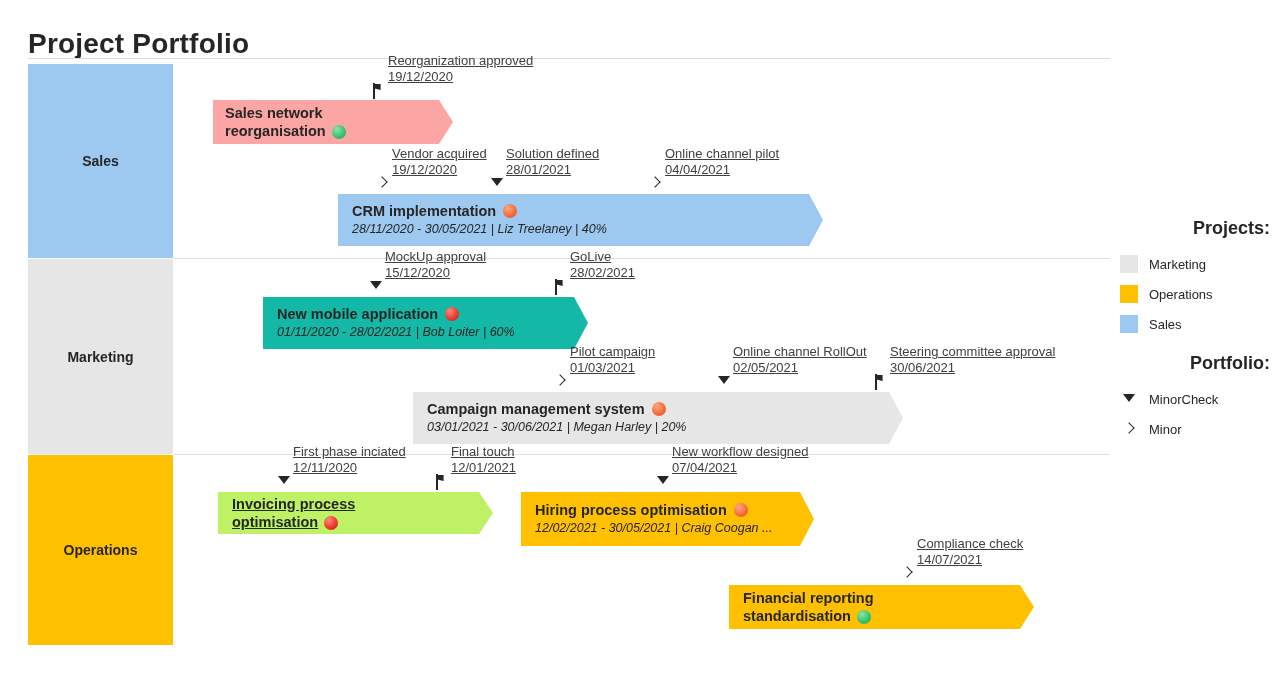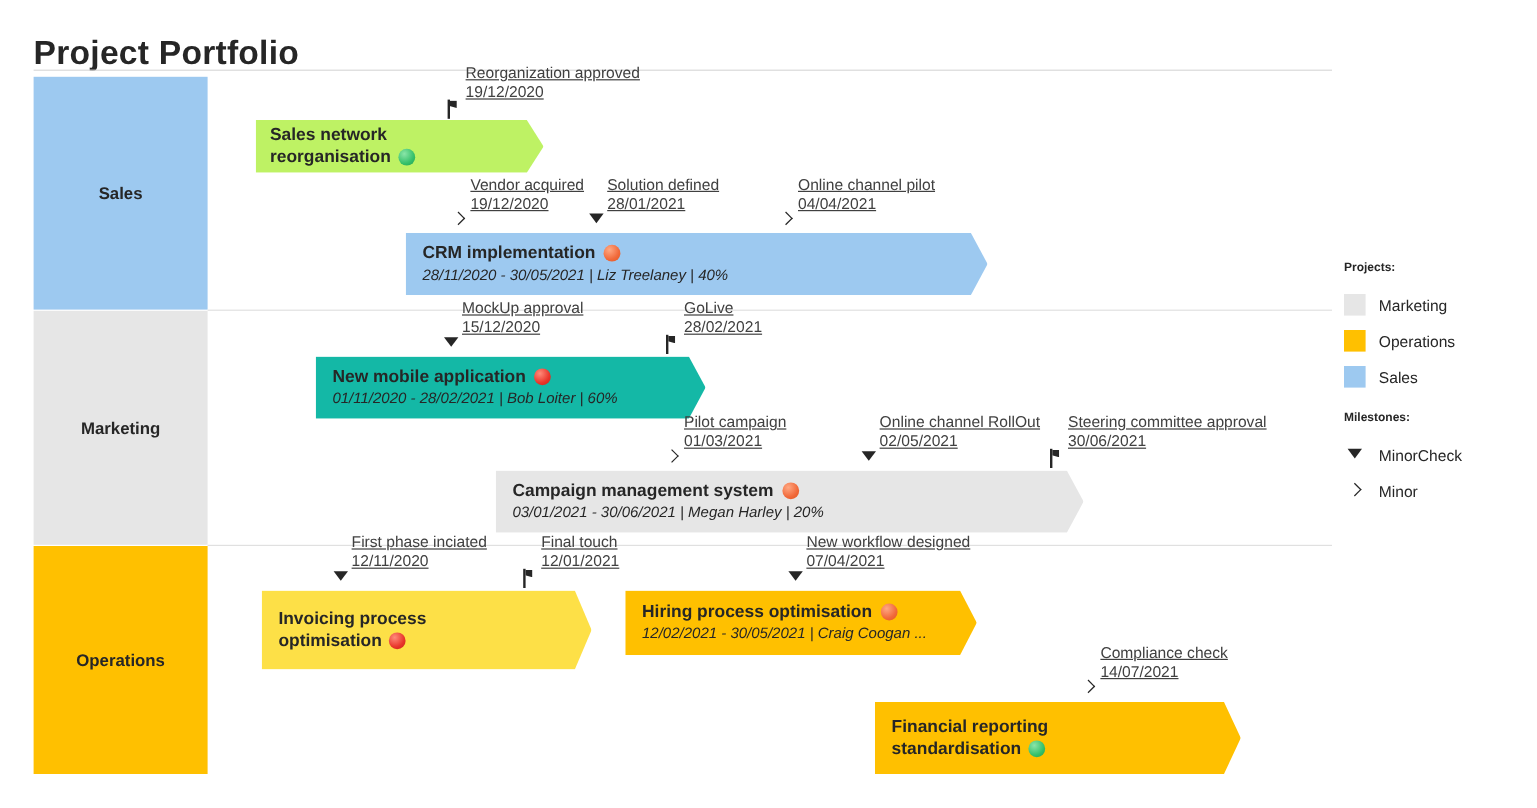--- a/index.html
+++ b/index.html
@@ -195,22 +195,23 @@
   #legend {
     position: absolute;
     left: 1120px;
     top: 218px;
     width: 150px;
     font-size: 13px;
     color: #262626;
   }
   .legend-heading {
     font-weight: bold;
-    font-size: 10px;
+    font-size: 18px;
     margin-bottom: 10px;
+    text-align: right;
   }
   .legend-row {
     display: flex;
     align-items: center;
     height: 30px;
     gap: 11px;
   }
   .legend-swatch {
     width: 18px;
     height: 18px;
@@ -232,21 +233,21 @@
 
 <div id="page-title">Project Portfolio</div>
 <div id="title-rule"></div>
 
 <div id="chart">
 
   <div class="swimlane" style="top:0px;height:194px;">
     <div class="lane-label" style="background:#9dc9f0;">Sales</div>
     <div class="lane-body">
 
-      <div class="task" style="left:40px;top:36px;width:240px;height:44px;background:#bef264;padding-left:12px;">
+      <div class="task" style="left:40px;top:36px;width:240px;height:44px;background:#fca5a5;padding-left:12px;">
         <div class="task-title wrap">
           <span>Sales network reorganisation</span><span class="status-dot green dot-inline"></span>
         </div>
       </div>
 
       <div class="milestone" style="left:200px;top:19px;">
         <div class="ms-icon">
           <div class="flag">
               <div class="pole"></div>
               <div class="cloth"></div>
@@ -377,21 +378,21 @@
       </div>
 
     </div>
   </div>
   <div class="lane-divider" style="top:390px;"></div>
 
   <div class="swimlane" style="top:391px;height:190px;">
     <div class="lane-label" style="background:#ffc000;">Operations</div>
     <div class="lane-body">
 
-      <div class="task" style="left:45px;top:37px;width:275px;height:66px;background:#fde047;">
+      <div class="task" style="left:45px;top:37px;width:275px;height:42px;background:#bef264;text-decoration:underline;">
         <div class="task-title wrap">
           <span>Invoicing process optimisation</span><span class="status-dot red dot-inline"></span>
         </div>
       </div>
 
       <div class="milestone" style="left:105px;top:19px;">
         <div class="ms-icon">
             <div class="tri"></div>
           </div>
         <div class="ms-text">
@@ -424,21 +425,21 @@
       <div class="milestone" style="left:484px;top:19px;">
         <div class="ms-icon">
             <div class="tri"></div>
           </div>
         <div class="ms-text">
           <span class="ms-name">New workflow designed</span>
           <span class="ms-date">07/04/2021</span>
         </div>
       </div>
 
-      <div class="task" style="left:556px;top:130px;width:305px;height:60px;background:#ffc000;">
+      <div class="task" style="left:556px;top:130px;width:305px;height:44px;background:#ffc000;">
         <div class="task-title wrap">
           <span>Financial reporting standardisation</span><span class="status-dot green dot-inline"></span>
         </div>
       </div>
 
       <div class="milestone" style="left:729px;top:111px;">
         <div class="ms-icon">
             <div class="chev"></div>
           </div>
         <div class="ms-text">
@@ -463,21 +464,21 @@
     <span class="legend-swatch" style="background:#ffc000;"></span>
     <span class="legend-label">Operations</span>
   </div>
   <div class="legend-row">
     <span class="legend-swatch" style="background:#9dc9f0;"></span>
     <span class="legend-label">Sales</span>
   </div>
 
   <div class="legend-gap"></div>
 
-  <div class="legend-heading">Milestones:</div>
+  <div class="legend-heading">Portfolio:</div>
 
   <div class="legend-row">
     <span class="legend-ms-icon">
       <span class="tri"></span>
     </span>
     <span class="legend-label">MinorCheck</span>
   </div>
   <div class="legend-row">
     <span class="legend-ms-icon">
       <span class="chev"></span>

